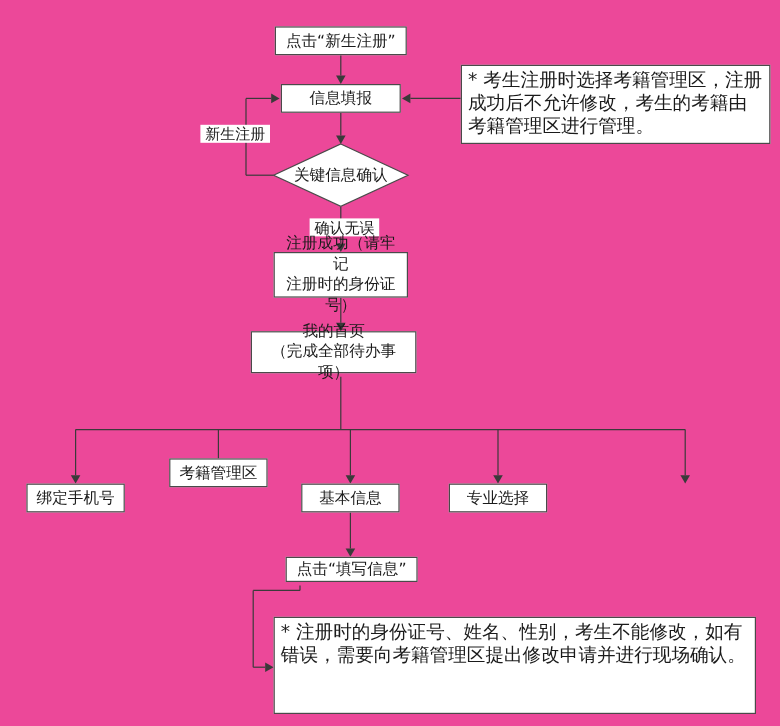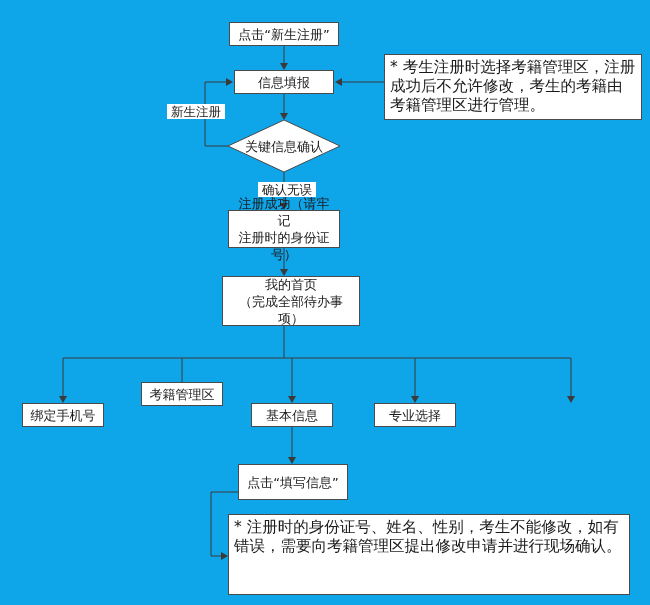--- a/index.html
+++ b/index.html
@@ -1,21 +1,21 @@
 <!DOCTYPE html>
 <html><head>
   <meta charset="utf-8">
   <style>
     html, body {
       margin: 0; padding: 0; background: #ffffff;
     }
     .canvas {
       position: relative;
       width: 650px; height: 605px;
-      background: #0ea5e9;
+      background: #ec4899;
       font-family: "DejaVu Sans", "Liberation Sans", sans-serif;
       color: #1a1a1a;
       overflow: hidden;
     }
     .wires { position: absolute; left: 0; top: 0; }
     .wires line { stroke: #3a3a3a; stroke-width: 1; }
     .wires .ah { fill: #3a3a3a; stroke: none; }
     .wires .diamond { fill: #ffffff; stroke: #4a4a4a; stroke-width: 1; }
     .node {
       position: absolute; box-sizing: border-box;
@@ -129,21 +129,21 @@
 
   <div class="plain" style="left:167px;top:104px;width:58px">新生注册</div>
 
   <div class="plain" style="left:258px;top:182px;width:58px">确认无误</div>
 
   <div class="node" style="left:228px;top:210px;width:112px;height:38px">
     <span>注册成功（请牢记</span>
     <span>注册时的身份证号）</span>
   </div>
 
-  <div class="node" style="left:222px;top:276px;width:138px;height:50px">
+  <div class="node" style="left:209px;top:276px;width:138px;height:35px">
     <span>我的首页</span>
     <span>（完成全部待办事项）</span>
   </div>
 
   <div class="node" style="left:22px;top:403px;width:82px;height:24px">
     <span>绑定手机号</span>
   </div>
 
   <div class="node" style="left:141px;top:382px;width:82px;height:24px">
     <span>考籍管理区</span>
@@ -151,21 +151,21 @@
 
   <div class="node" style="left:251px;top:403px;width:82px;height:24px">
     <span>基本信息</span>
   </div>
 
   <div class="node" style="left:374px;top:403px;width:82px;height:24px">
     <span>专业选择</span>
   </div>
 
 
-  <div class="node" style="left:238px;top:464px;width:110px;height:36px">
+  <div class="node" style="left:238px;top:464px;width:110px;height:21px">
     <span>点击“填写信息”</span>
   </div>
 
   <div class="note" style="left:228px;top:514px;width:402px;height:81px">
     <p>* 注册时的身份证号、姓名、性别，考生不能修改，如有错误，需要向考籍管理区提出修改申请并进行现场确认。</p>
   </div>
 
 </div>
 
 </body></html>

